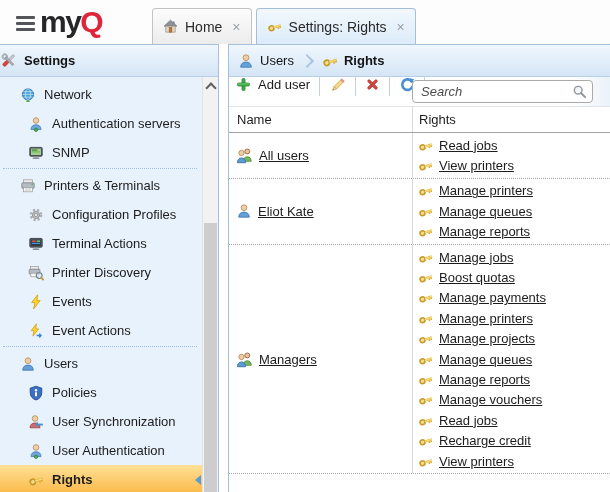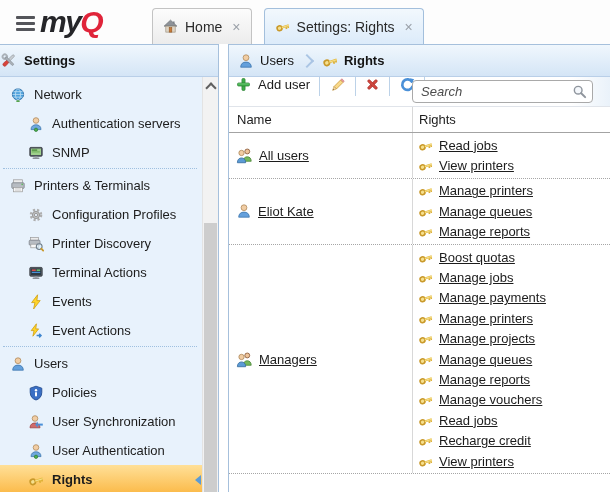--- a/index.html
+++ b/index.html
@@ -9,38 +9,38 @@
     -webkit-font-smoothing:antialiased;
   }
   svg{display:block;}
   .ic{flex:0 0 auto;}
 
   
   .topbar{position:absolute;left:0;top:0;width:610px;height:44px;background:#fdfdfd;}
   .brand{position:absolute;left:16px;top:5px;display:flex;align-items:center;cursor:default;}
   .burger{width:19px;display:flex;flex-direction:column;gap:3px;margin-right:5px;margin-top:3px;cursor:pointer;}
   .burger i{height:3px;background:#54555a;border-radius:1px;}
-  .brand-text{font-size:30px;font-weight:bold;letter-spacing:-1.5px;line-height:34px;color:#262629;font-style:italic;}
+  .brand-text{font-size:30px;font-weight:bold;letter-spacing:-1.5px;line-height:34px;color:#262629;}
   .brand-q{color:#e0243a;}
-  .tabs{position:absolute;left:152px;top:8px;display:flex;gap:12px;height:36px;}
+  .tabs{position:absolute;left:152px;top:8px;display:flex;gap:4px;height:36px;}
   .tab{display:flex;align-items:center;gap:7px;padding:0 10px;border:1px solid #c3c3c3;border-bottom:none;
        border-radius:4px 4px 0 0;background:linear-gradient(#fcfcfc,#ececec);font-size:14px;color:#2a2a2a;cursor:pointer;}
   .tab.active{background:linear-gradient(#f2f8fd,#dcebfa);border-color:#a3bfdc;}
   .tab .close{color:#9aa0a8;font-size:14px;margin-left:3px;line-height:14px;cursor:pointer;}
 
   
   .panel-header{height:31px;border-top:1px solid #a6c0dc;border-bottom:1px solid #b9cfe8;
       background:linear-gradient(#f0f7fd,#d4e5f6);display:flex;align-items:center;
       font-weight:bold;font-size:13px;color:#141414;}
 
   
   .sidebar{position:absolute;left:0;top:44px;width:218px;height:448px;background:#e8f2fc;border-right:1px solid #a6c0dc;}
   .sidebar .panel-header{gap:7px;}
   .side-body{position:absolute;top:33px;left:0;width:203px;bottom:0;padding-top:3px;box-sizing:border-box;overflow:hidden;}
-  .side-item{height:29px;display:flex;align-items:center;gap:8px;padding-left:10px;cursor:pointer;white-space:nowrap;}
+  .side-item{height:29px;display:flex;align-items:center;gap:8px;padding-left:20px;cursor:pointer;white-space:nowrap;}
   .side-item.sub{padding-left:28px;}
   .side-sep{height:1px;border-top:1px dotted #9fc0e0;margin:1px 6px 1px 3px;}
   .side-item.selected{background:linear-gradient(#ffe098,#fbb947);font-weight:bold;position:relative;}
   .sel-arrow{position:absolute;right:2px;top:50%;margin-top:-5px;width:0;height:0;
       border-top:5px solid transparent;border-bottom:5px solid transparent;border-right:6px solid #5b9bd5;}
   
   .vscroll{position:absolute;top:33px;right:0;width:15px;bottom:0;background:#f2f2f2;border-left:1px solid #e3e3e3;}
   .vs-up{height:16px;position:relative;cursor:pointer;}
   .vs-up i{position:absolute;left:4px;top:7px;width:6px;height:6px;border-left:2px solid #5f5f5f;border-top:2px solid #5f5f5f;transform:rotate(45deg);}
   .vs-thumb{position:absolute;left:1px;right:1px;top:146px;bottom:0;background:#cdcdcd;cursor:pointer;}
@@ -271,29 +271,29 @@
       <span>Printers &amp; Terminals</span>
     </div>
     <div class="side-item sub">
       <svg class="ic" width="16" height="16">
           <use href="#gear-icon" xlink:href="#gear-icon"></use>
         </svg>
       <span>Configuration Profiles</span>
     </div>
     <div class="side-item sub">
       <svg class="ic" width="16" height="16">
+          <use href="#terminal-icon" xlink:href="#terminal-icon"></use>
+        </svg>
+      <span>Terminal Actions</span>
+    </div>
+    <div class="side-item sub">
+      <svg class="ic" width="16" height="16">
           <use href="#printer-search-icon" xlink:href="#printer-search-icon"></use>
         </svg>
       <span>Printer Discovery</span>
-    </div>
-    <div class="side-item sub">
-      <svg class="ic" width="16" height="16">
-          <use href="#terminal-icon" xlink:href="#terminal-icon"></use>
-        </svg>
-      <span>Terminal Actions</span>
     </div>
     <div class="side-item sub">
       <svg class="ic" width="16" height="16">
           <use href="#lightning-icon" xlink:href="#lightning-icon"></use>
         </svg>
       <span>Events</span>
     </div>
     <div class="side-item sub">
       <svg class="ic" width="16" height="16">
           <use href="#lightning-arrow-icon" xlink:href="#lightning-arrow-icon"></use>
@@ -458,32 +458,32 @@
         <svg class="ic" width="17" height="17">
             <use href="#group-icon" xlink:href="#group-icon"></use>
           </svg>
         <span>Managers</span>
       </div>
       <div class="cell-rights">
         <div class="right-line">
             <svg class="ic" width="15" height="15">
               <use href="#key-icon"></use>
             </svg>
+            <span>Manage jobs</span>
+          </div>
+        <div class="right-line">
+            <svg class="ic" width="15" height="15">
+              <use href="#key-icon"></use>
+            </svg>
             <span>Boost quotas</span>
           </div>
         <div class="right-line">
             <svg class="ic" width="15" height="15">
               <use href="#key-icon"></use>
             </svg>
-            <span>Manage jobs</span>
-          </div>
-        <div class="right-line">
-            <svg class="ic" width="15" height="15">
-              <use href="#key-icon"></use>
-            </svg>
             <span>Manage payments</span>
           </div>
         <div class="right-line">
             <svg class="ic" width="15" height="15">
               <use href="#key-icon"></use>
             </svg>
             <span>Manage printers</span>
           </div>
         <div class="right-line">
             <svg class="ic" width="15" height="15">

